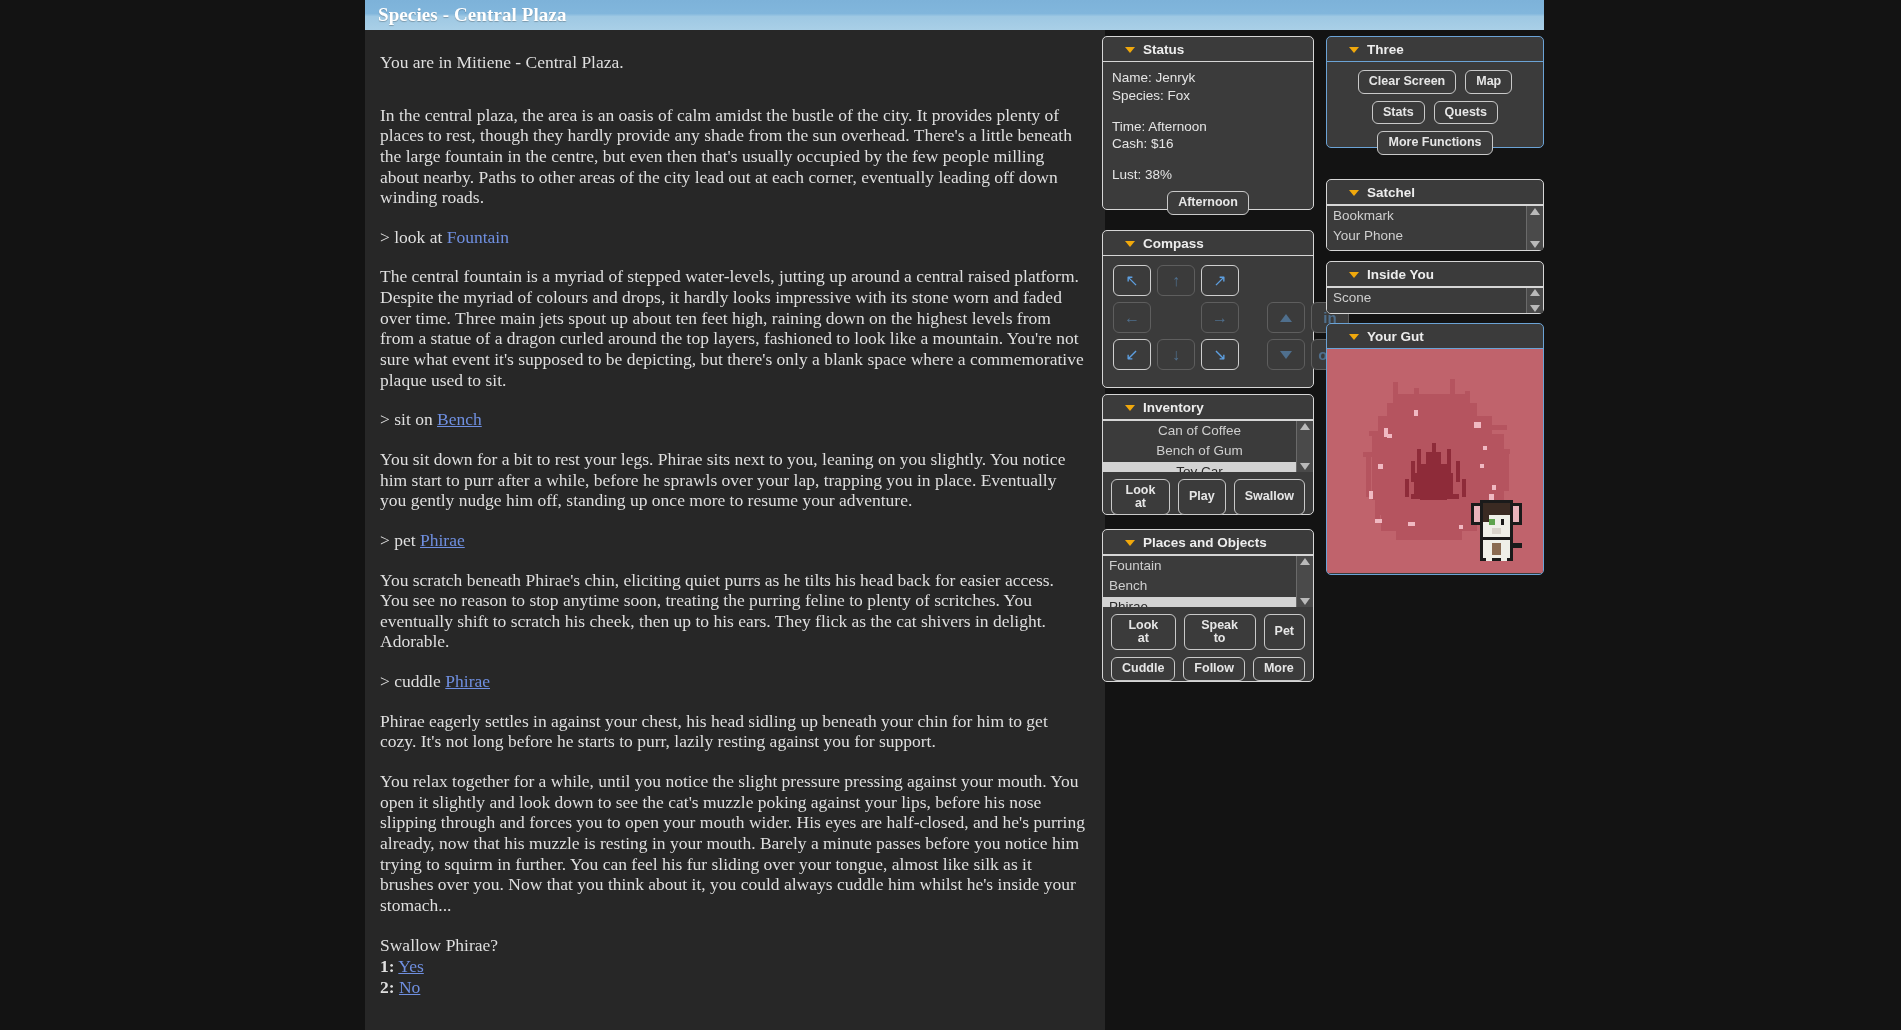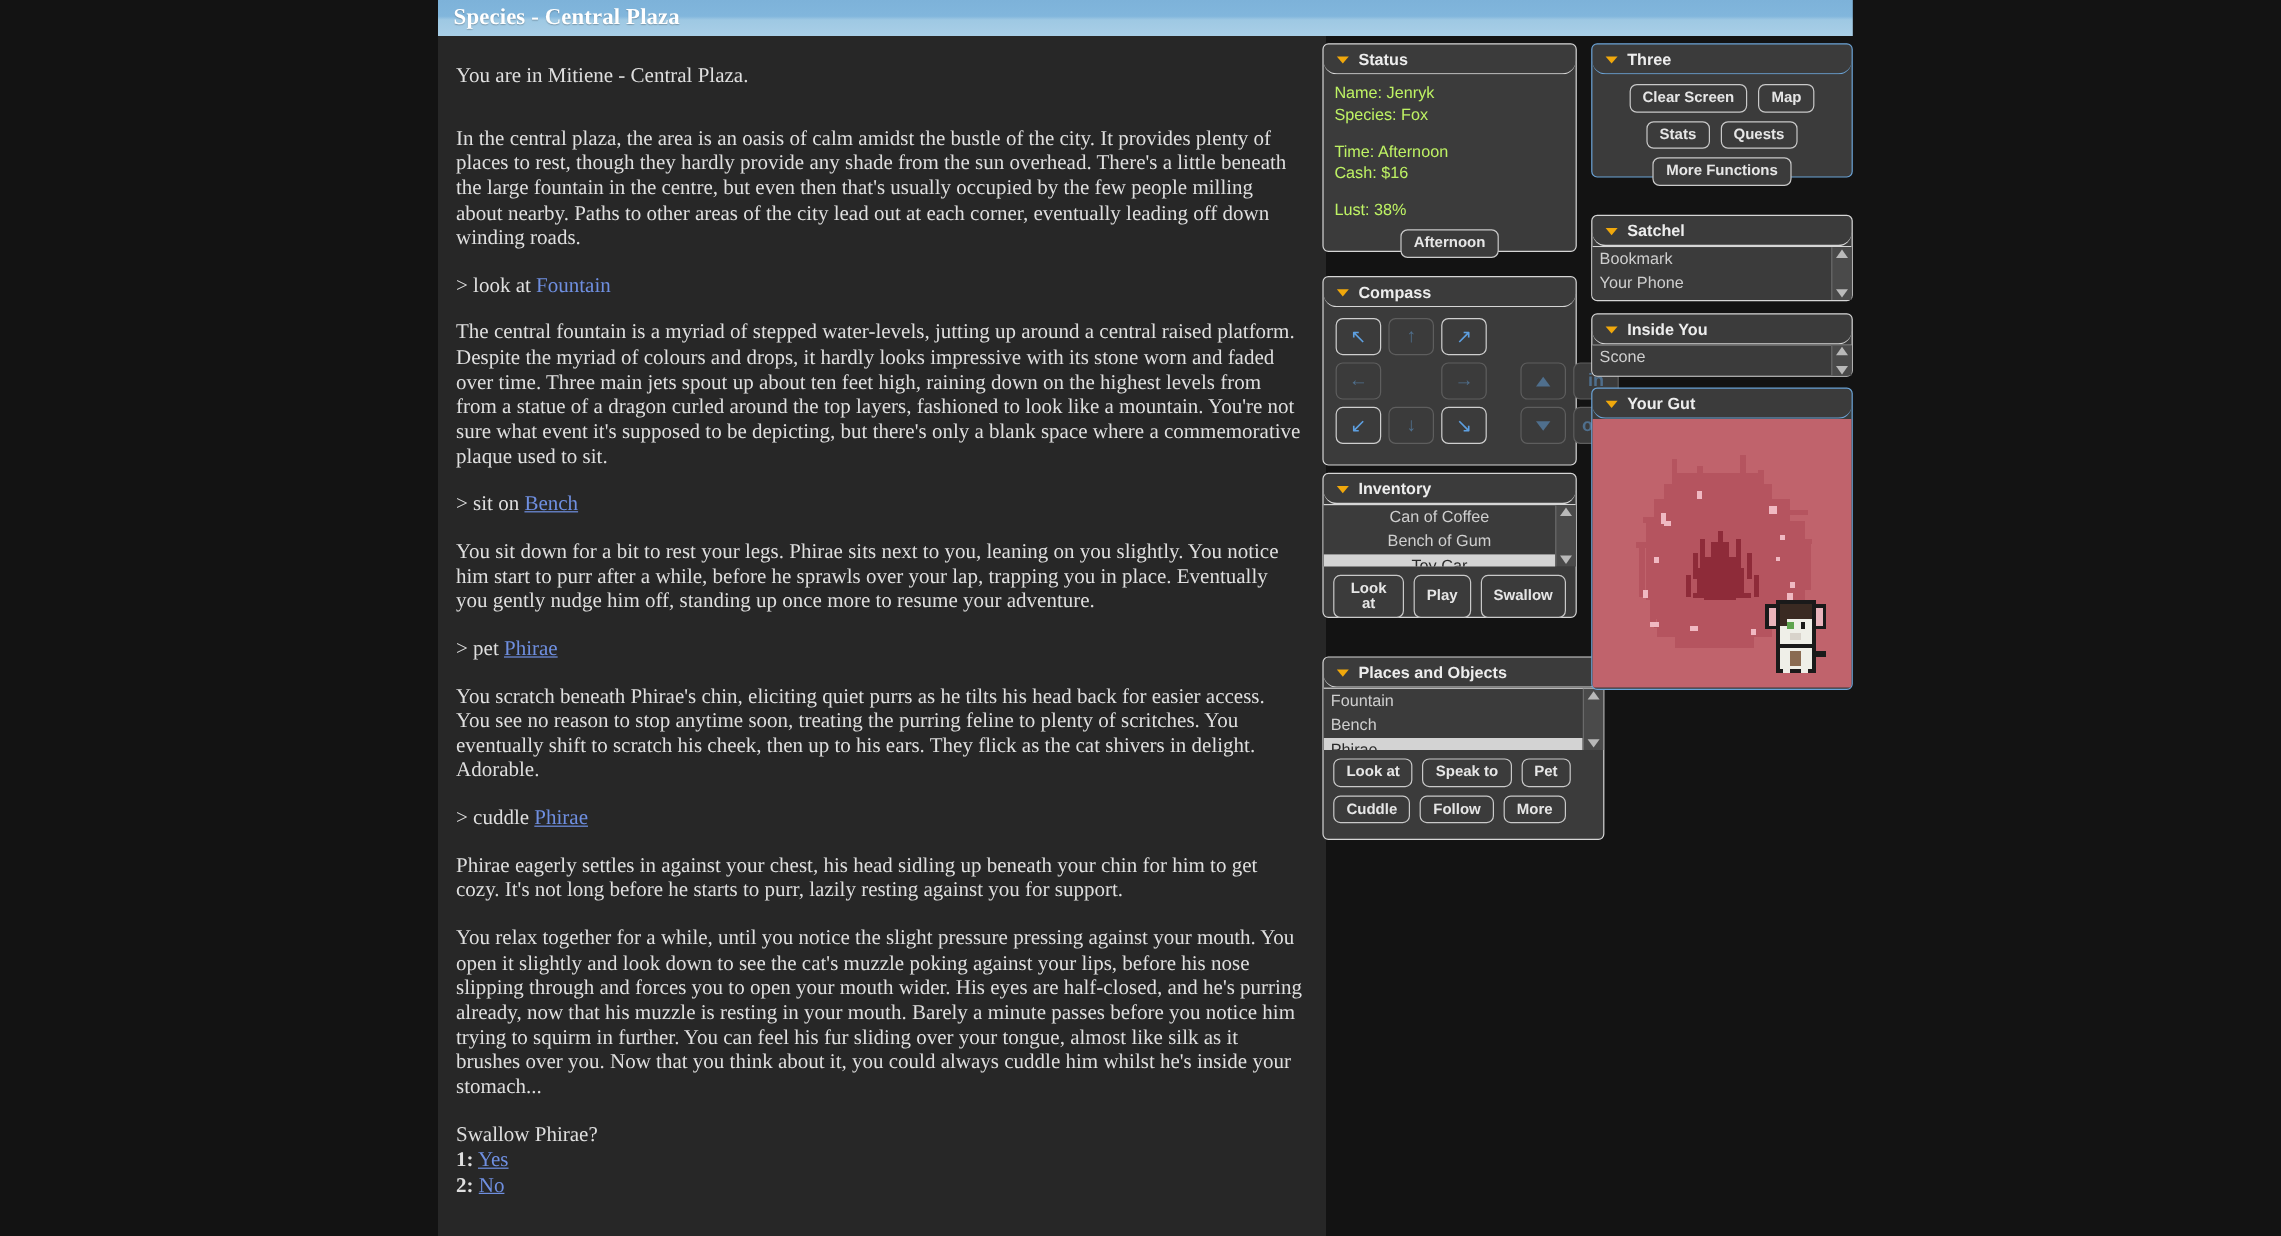--- a/index.html
+++ b/index.html
@@ -49,39 +49,38 @@
     position: absolute;
     background: #3b3b3b;
     border: 1px solid #d6d6d6;
     border-radius: 5px;
   }
   .panel.accent { border-color: #6ba3d6; }
   .panel-head {
     height: 25px; display: flex; align-items: center;
     border-bottom: 1px solid #d6d6d6;
     border-top-left-radius: 4px; border-top-right-radius: 4px;
-    padding-left: 11px;
-    border-radius: 11px;
+    padding-left: 22px;
   }
   .panel.accent > .panel-head { border-bottom-color: #6ba3d6; }
   .caret {
     width: 0; height: 0; margin-right: 8px; margin-top: 2px;
     border-left: 5px solid transparent; border-right: 5px solid transparent;
     border-top: 6px solid #f0a80c;
   }
   .panel-title {
     font-family: "Liberation Sans", sans-serif;
     font-weight: bold; font-size: 13.5px; color: #ededed;
   }
   .panel-body { padding: 7px 9px 9px 9px; }
 
   
   .status-lines {
     font-family: "Liberation Sans", sans-serif;
-    font-size: 13.5px; color: #bef264; line-height: 1.32;
+    font-size: 13.5px; color: #e5e5e5; line-height: 1.32;
   }
   .status-lines .blk { margin-bottom: 13px; }
   .status-lines .blk:last-child { margin-bottom: 0; }
 
   
   .btn {
     display: inline-block;
     font-family: "Liberation Sans", sans-serif;
     font-weight: bold; font-size: 12.5px;
     color: #e6e6e6; background: #3b3b3b;
@@ -248,21 +247,21 @@
         <span class="dn"></span>
       </div>
     </div>
     <div class="btnrow left" style="padding:0 8px;" id="inventory-buttons">
         <button class="btn">Look at</button>
         <button class="btn">Play</button>
         <button class="btn">Swallow</button>
       </div>
   </div>
 
-  <div class="panel" style="left:1102px; top:547px; width:235px; height:153px;">
+  <div class="panel" style="left:1102px; top:529px; width:212px; height:153px;">
     <div class="panel-head">
       <span class="caret"></span>
       <span class="panel-title">Places and Objects</span>
     </div>
     <div class="listbox" style="height:52px;">
       <div class="items" id="places-items">
           <div class="li">Fountain</div>
           <div class="li">Bench</div>
           <div class="li sel">Phirae</div>
         </div>

